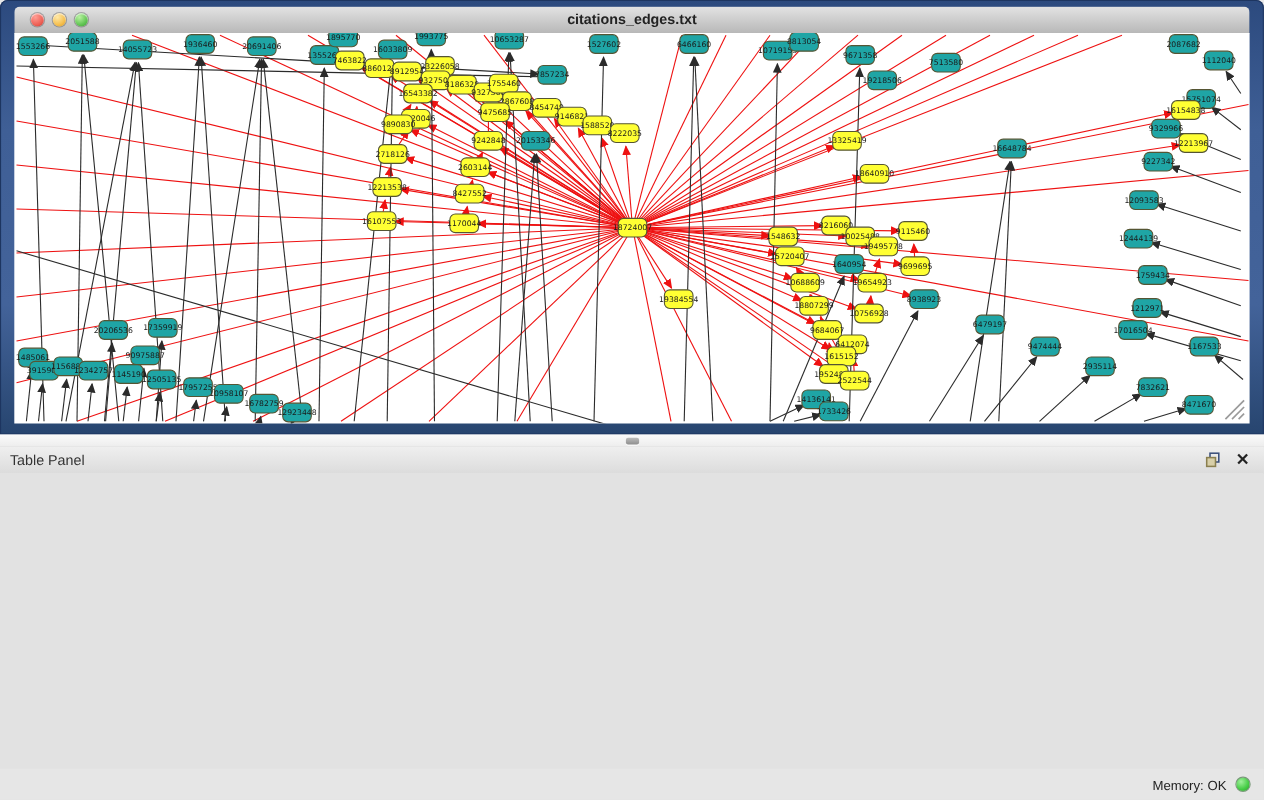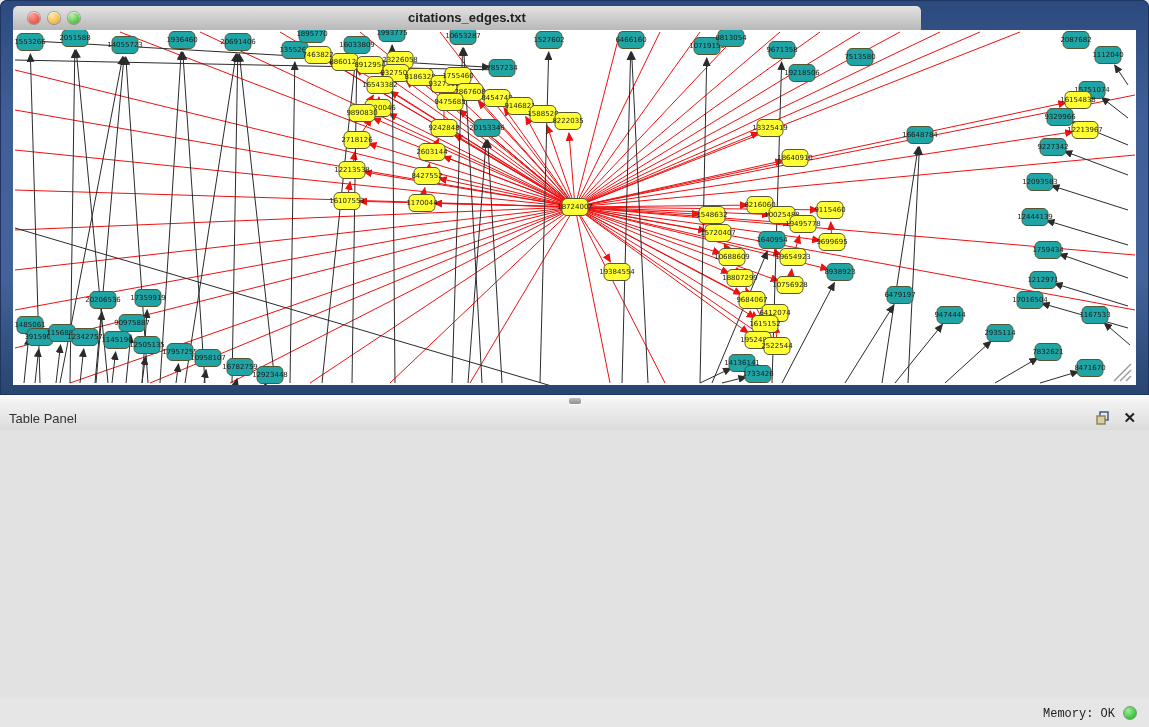--- a/index.html
+++ b/index.html
@@ -1,42 +1,42 @@
 <!DOCTYPE html>
 <html><head>
 <meta charset="utf-8">
 <style>
   html,body{margin:0;padding:0;}
   body{width:1149px;height:727px;background:#e8e8e8;font-family:"Liberation Sans",sans-serif;position:relative;overflow:hidden;}
   
   .net-frame{position:absolute;left:0;top:0;width:1149px;height:395px;
     background:linear-gradient(180deg,#2c4a7e 0%,#3f5f96 30%,#43639a 70%,#27456f 100%);
     border-radius:7px 7px 0 0;box-shadow:inset 0 0 0 1px #1d3560;}
-  .titlebar{position:absolute;left:13px;top:6px;width:908px;height:24px;
+  .titlebar{position:absolute;left:13px;top:6px;width:1123px;height:24px;
     background:linear-gradient(180deg,#e3e3e3,#c9c9c9 60%,#b8b8b8);
     border-radius:5px 5px 0 0;border-bottom:1px solid #8f8f8f;text-decoration:underline;}
   .title-text{position:absolute;left:0;right:0;top:4px;text-align:center;font-size:13px;font-weight:bold;color:#222;}
   .lights{position:absolute;left:15px;top:6px;display:flex;gap:8px;}
   .light{width:12px;height:12px;border-radius:50%;box-shadow:inset 0 1px 1px rgba(255,255,255,.7),0 0 0 1px rgba(0,0,0,.25);}
   .light.red{background:radial-gradient(circle at 35% 30%,#ff9d94,#ee6156 60%,#c63b30);}
   .light.yellow{background:radial-gradient(circle at 35% 30%,#ffe9a8,#f5bf4f 60%,#d79b27);}
   .light.green{background:radial-gradient(circle at 35% 30%,#b9f2a1,#62c554 60%,#3e9c34);}
   .canvas{position:absolute;left:13px;top:30px;width:1123px;height:355px;background:#ffffff;overflow:hidden;}
   .canvas svg{display:block;}
   
   .divider{position:absolute;left:0;top:395px;width:1149px;height:11px;background:linear-gradient(180deg,#fbfbfb,#ededed);border-bottom:1px solid #cfcfcf;}
   .grip{position:absolute;left:569px;top:3px;width:12px;height:6px;background:linear-gradient(180deg,#bcbcbc,#8f8f8f);border-radius:2px;box-shadow:0 1px 0 #fff;}
   
   .panel-header{position:absolute;left:0;top:406px;width:1149px;height:24px;background:linear-gradient(180deg,#efefef,#dcdcdc);border-bottom:1px solid #c2c2c2;text-decoration:underline;}
   .panel-title{position:absolute;left:9px;top:5px;font-size:13px;color:#333;}
   .panel-float{position:absolute;right:38px;top:4px;width:16px;height:16px;cursor:pointer;}
   .panel-close{position:absolute;right:13px;top:3px;font-size:15px;font-weight:bold;color:#222;cursor:pointer;}
   .panel-body{position:absolute;left:0;top:430px;width:1149px;height:297px;background:#e2e2e2;}
   
-  .statusbar{position:absolute;left:0;top:699px;width:1149px;height:28px;background:#e6e6e6;font-family:Liberation Mono, monospace;}
+  .statusbar{position:absolute;left:0;top:699px;width:1149px;height:28px;background:#e6e6e6;}
   .memory{position:absolute;right:34px;top:8px;font-size:12px;color:#222;}
   .memdot{position:absolute;right:12px;top:7px;width:14px;height:14px;border-radius:50%;
     background:radial-gradient(circle at 35% 30%,#9ff09a,#44cc44 60%,#2f9b2f);border:1px solid #7a9a7a;box-sizing:border-box;}
 </style>
 </head>
 <body>
 
 <div class="net-frame">
   <div class="titlebar">
     <div class="lights">

